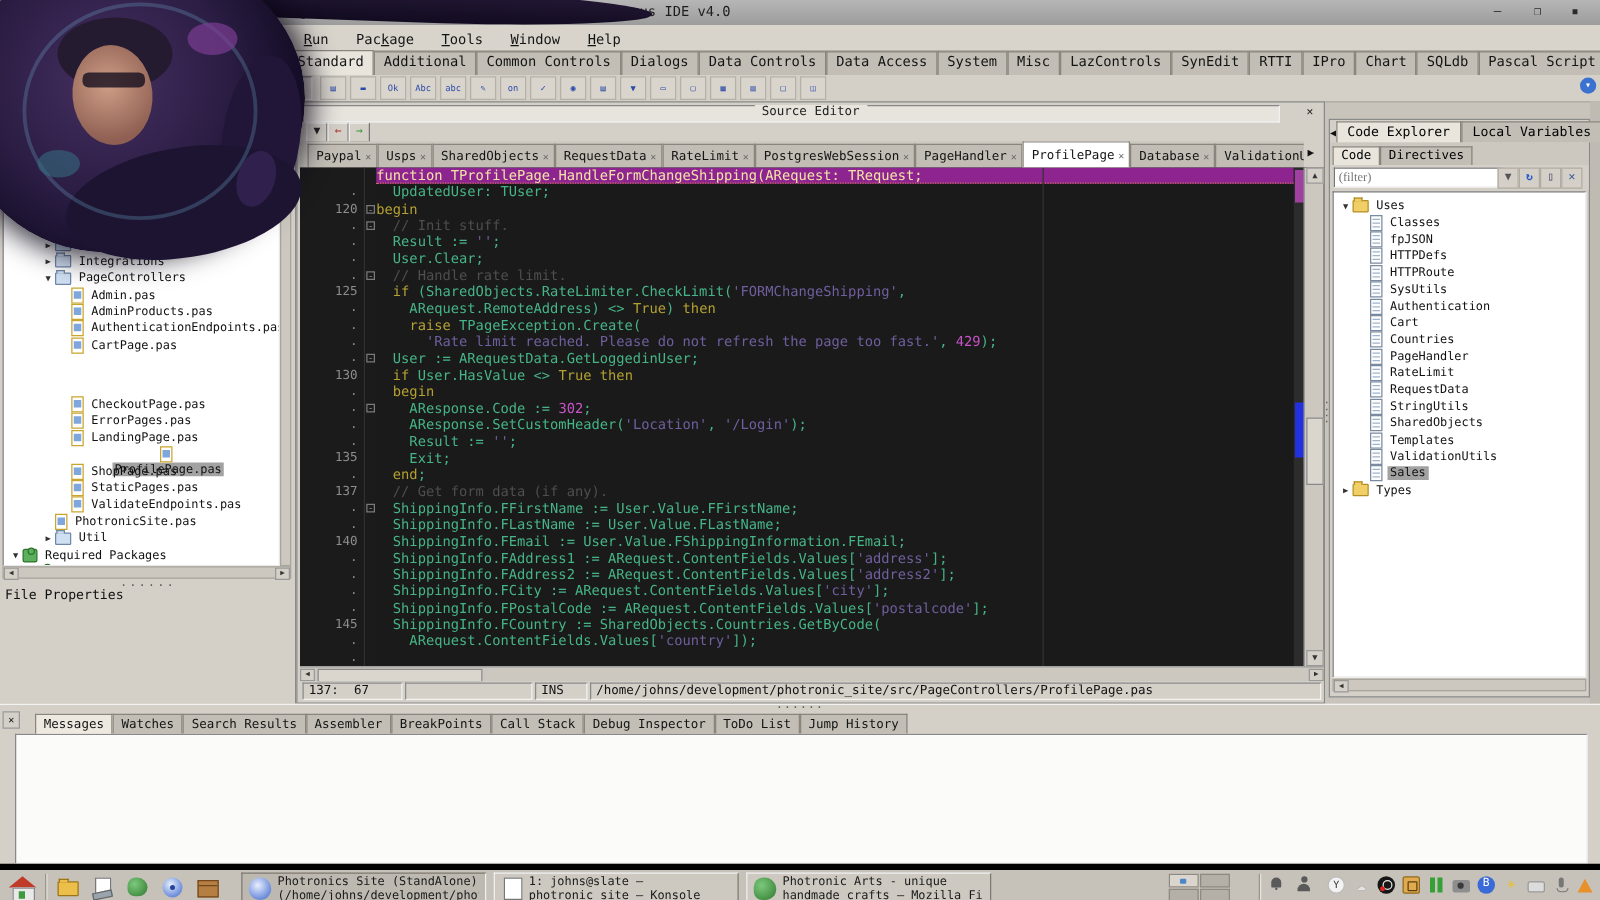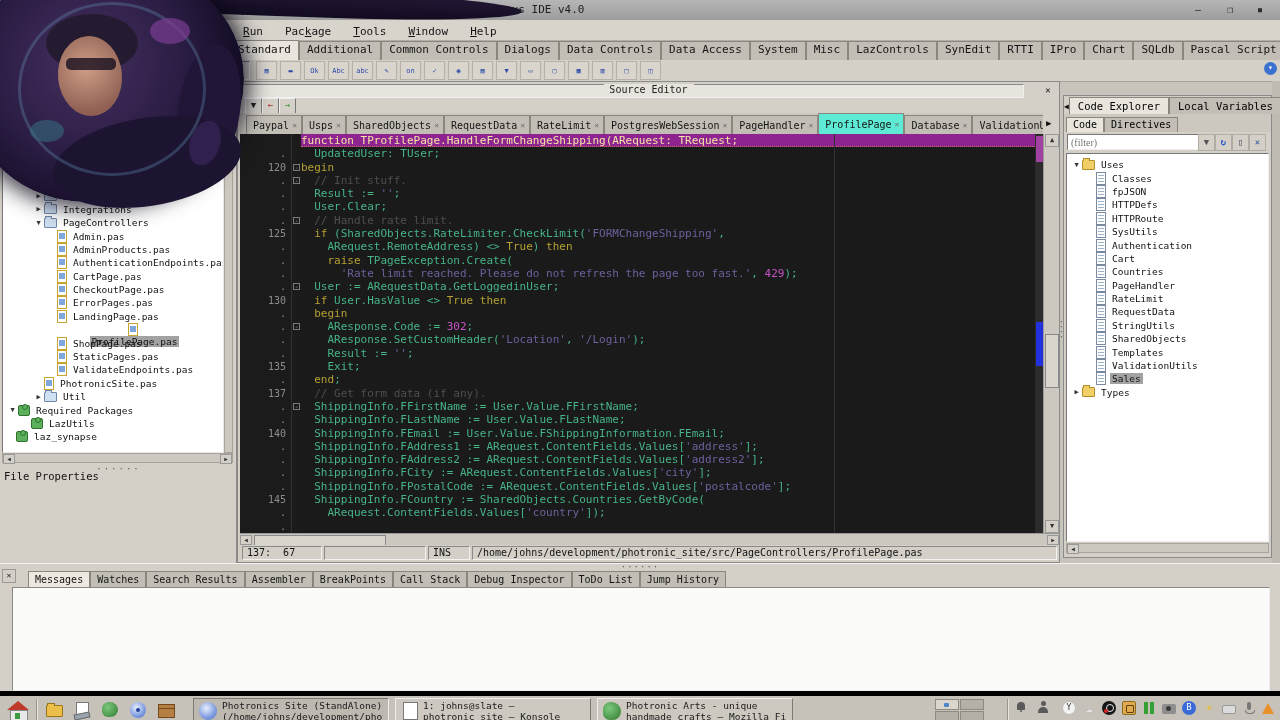--- a/index.html
+++ b/index.html
@@ -53,21 +53,21 @@
   #editor-win{left:237px;top:81px;width:823px;height:482px;background:#d4d0c8;border:1px solid #8a8a8a;box-sizing:border-box}
   #ed-titlerow{left:2px;top:1px;width:817px;height:14px;background:#d4d0c8}
   #ed-titlefield{position:absolute;left:2px;top:1px;width:780px;height:12px;background:#e7e4de;border:1px solid #9a9a9a;border-color:#888 #f0f0f0 #f0f0f0 #888}
   #ed-title-text{position:absolute;left:50%;transform:translateX(-50%);top:1px;font-size:10px;color:#222;background:#e7e4de;padding:0 6px}
   #ed-close{position:absolute;right:2px;top:1px;width:14px;height:12px;font-size:9px;line-height:12px;text-align:center;color:#222}
   #ed-nav{left:2px;top:16px;width:817px;height:15px}
   .navbtn{position:absolute;top:0;width:15px;height:14px;background:#d4d0c8;border:1px solid;border-color:#eee #777 #777 #eee;font-size:9px;line-height:13px;text-align:center}
   #ed-tabs{left:2px;top:31px;width:803px;height:21px;background:#ccc8c0;display:flex;align-items:flex-end;padding-left:6px;box-sizing:border-box;overflow:hidden}
   .etab{font-size:10px;color:#141414;padding:2px 4px 2px 6px;background:#c2beb6;border:1px solid #8a867e;border-bottom:none;height:14px;display:flex;align-items:center;gap:3px;white-space:pre}
   .etab .x{color:#6a6a6a;font-size:8px}
-  .etab.active{background:#5eead4;height:16px;position:relative;z-index:2}
+  .etab.active{background:#ffffff;height:16px;position:relative;z-index:2}
   #tab-scroll-right{left:808px;top:34px;width:11px;height:15px;font-size:9px;color:#111;line-height:15px}
   #ed-code{left:2px;top:52px;width:819px;height:399px;background:#1a1a1a;overflow:hidden}
   #gutter-col{position:absolute;left:0;top:0;width:51px;height:399px;background:#1b1b1b}
   #fold-col{position:absolute;left:51px;top:0;width:10px;height:399px;background:#1b1b1b;border-left:1px solid #303030}
   #code-col{position:absolute;left:61px;top:0;right:24px;height:399px}
   #margin-line{position:absolute;left:594px;top:0;width:1px;height:399px;background:#323232}
   .cl{height:13.3px;line-height:13.3px;font-size:11px;white-space:pre;position:relative}
   .cl.hl{background:#8e2490;border-bottom:1px dotted #c96a5a;box-sizing:border-box}
   .cl.hl span{color:#f2e4a6}
   .gl{height:13.3px;line-height:13.3px;font-size:10px;color:#8d8d8d;text-align:right;padding-right:5px;white-space:pre}
@@ -240,21 +240,21 @@
       <div class="trow" style="padding-left: 4px;"><span class="arr">▼</span><span class="ticon i-folder"></span><span class="tlabel">Files</span></div>
       <div class="trow" style="padding-left: 17px;"><span class="arr"></span><span class="ticon i-project"></span><span class="tlabel">PhotronicSite</span></div>
       <div class="trow" style="padding-left: 17px;"><span class="arr">▼</span><span class="ticon i-folder"></span><span class="tlabel">src</span></div>
       <div class="trow" style="padding-left: 30px;"><span class="arr">▶</span><span class="ticon i-folder"></span><span class="tlabel">DataModel</span></div>
       <div class="trow" style="padding-left: 30px;"><span class="arr">▶</span><span class="ticon i-folder"></span><span class="tlabel">Integrations</span></div>
       <div class="trow" style="padding-left: 30px;"><span class="arr">▼</span><span class="ticon i-folder"></span><span class="tlabel">PageControllers</span></div>
       <div class="trow" style="padding-left: 43px;"><span class="arr"></span><span class="ticon i-unit"></span><span class="tlabel">Admin.pas</span></div>
       <div class="trow" style="padding-left: 43px;"><span class="arr"></span><span class="ticon i-unit"></span><span class="tlabel">AdminProducts.pas</span></div>
       <div class="trow" style="padding-left: 43px;"><span class="arr"></span><span class="ticon i-unit"></span><span class="tlabel">AuthenticationEndpoints.pas</span></div>
       <div class="trow" style="padding-left: 43px;"><span class="arr"></span><span class="ticon i-unit"></span><span class="tlabel">CartPage.pas</span></div>
-      <div class="trow" style="padding-left: 43px;"><span class="arr"></span><span class="ticon i-unit"></span><span class="tlabel">CheckoutPage.pas</span></div>
+      <div class="trow" style="padding-left: 43px; margin-top: 34px;"><span class="arr"></span><span class="ticon i-unit"></span><span class="tlabel">CheckoutPage.pas</span></div>
       <div class="trow" style="padding-left: 43px;"><span class="arr"></span><span class="ticon i-unit"></span><span class="tlabel">ErrorPages.pas</span></div>
       <div class="trow" style="padding-left: 43px;"><span class="arr"></span><span class="ticon i-unit"></span><span class="tlabel">LandingPage.pas</span></div>
       <div class="trow sel" style="padding-left: 43px; flex-direction: column;"><span class="arr"></span><span class="ticon i-unit"></span><span class="tlabel">ProfilePage.pas</span></div>
       <div class="trow" style="padding-left: 43px;"><span class="arr"></span><span class="ticon i-unit"></span><span class="tlabel">ShopPage.pas</span></div>
       <div class="trow" style="padding-left: 43px;"><span class="arr"></span><span class="ticon i-unit"></span><span class="tlabel">StaticPages.pas</span></div>
       <div class="trow" style="padding-left: 43px;"><span class="arr"></span><span class="ticon i-unit"></span><span class="tlabel">ValidateEndpoints.pas</span></div>
       <div class="trow" style="padding-left: 30px;"><span class="arr"></span><span class="ticon i-unit"></span><span class="tlabel">PhotronicSite.pas</span></div>
       <div class="trow" style="padding-left: 30px;"><span class="arr">▶</span><span class="ticon i-folder"></span><span class="tlabel">Util</span></div>
       <div class="trow" style="padding-left: 4px;"><span class="arr">▼</span><span class="ticon i-package"></span><span class="tlabel">Required Packages</span></div>
       <div class="trow" style="padding-left: 17px;"><span class="arr"></span><span class="ticon i-package"></span><span class="tlabel">LazUtils</span></div>

